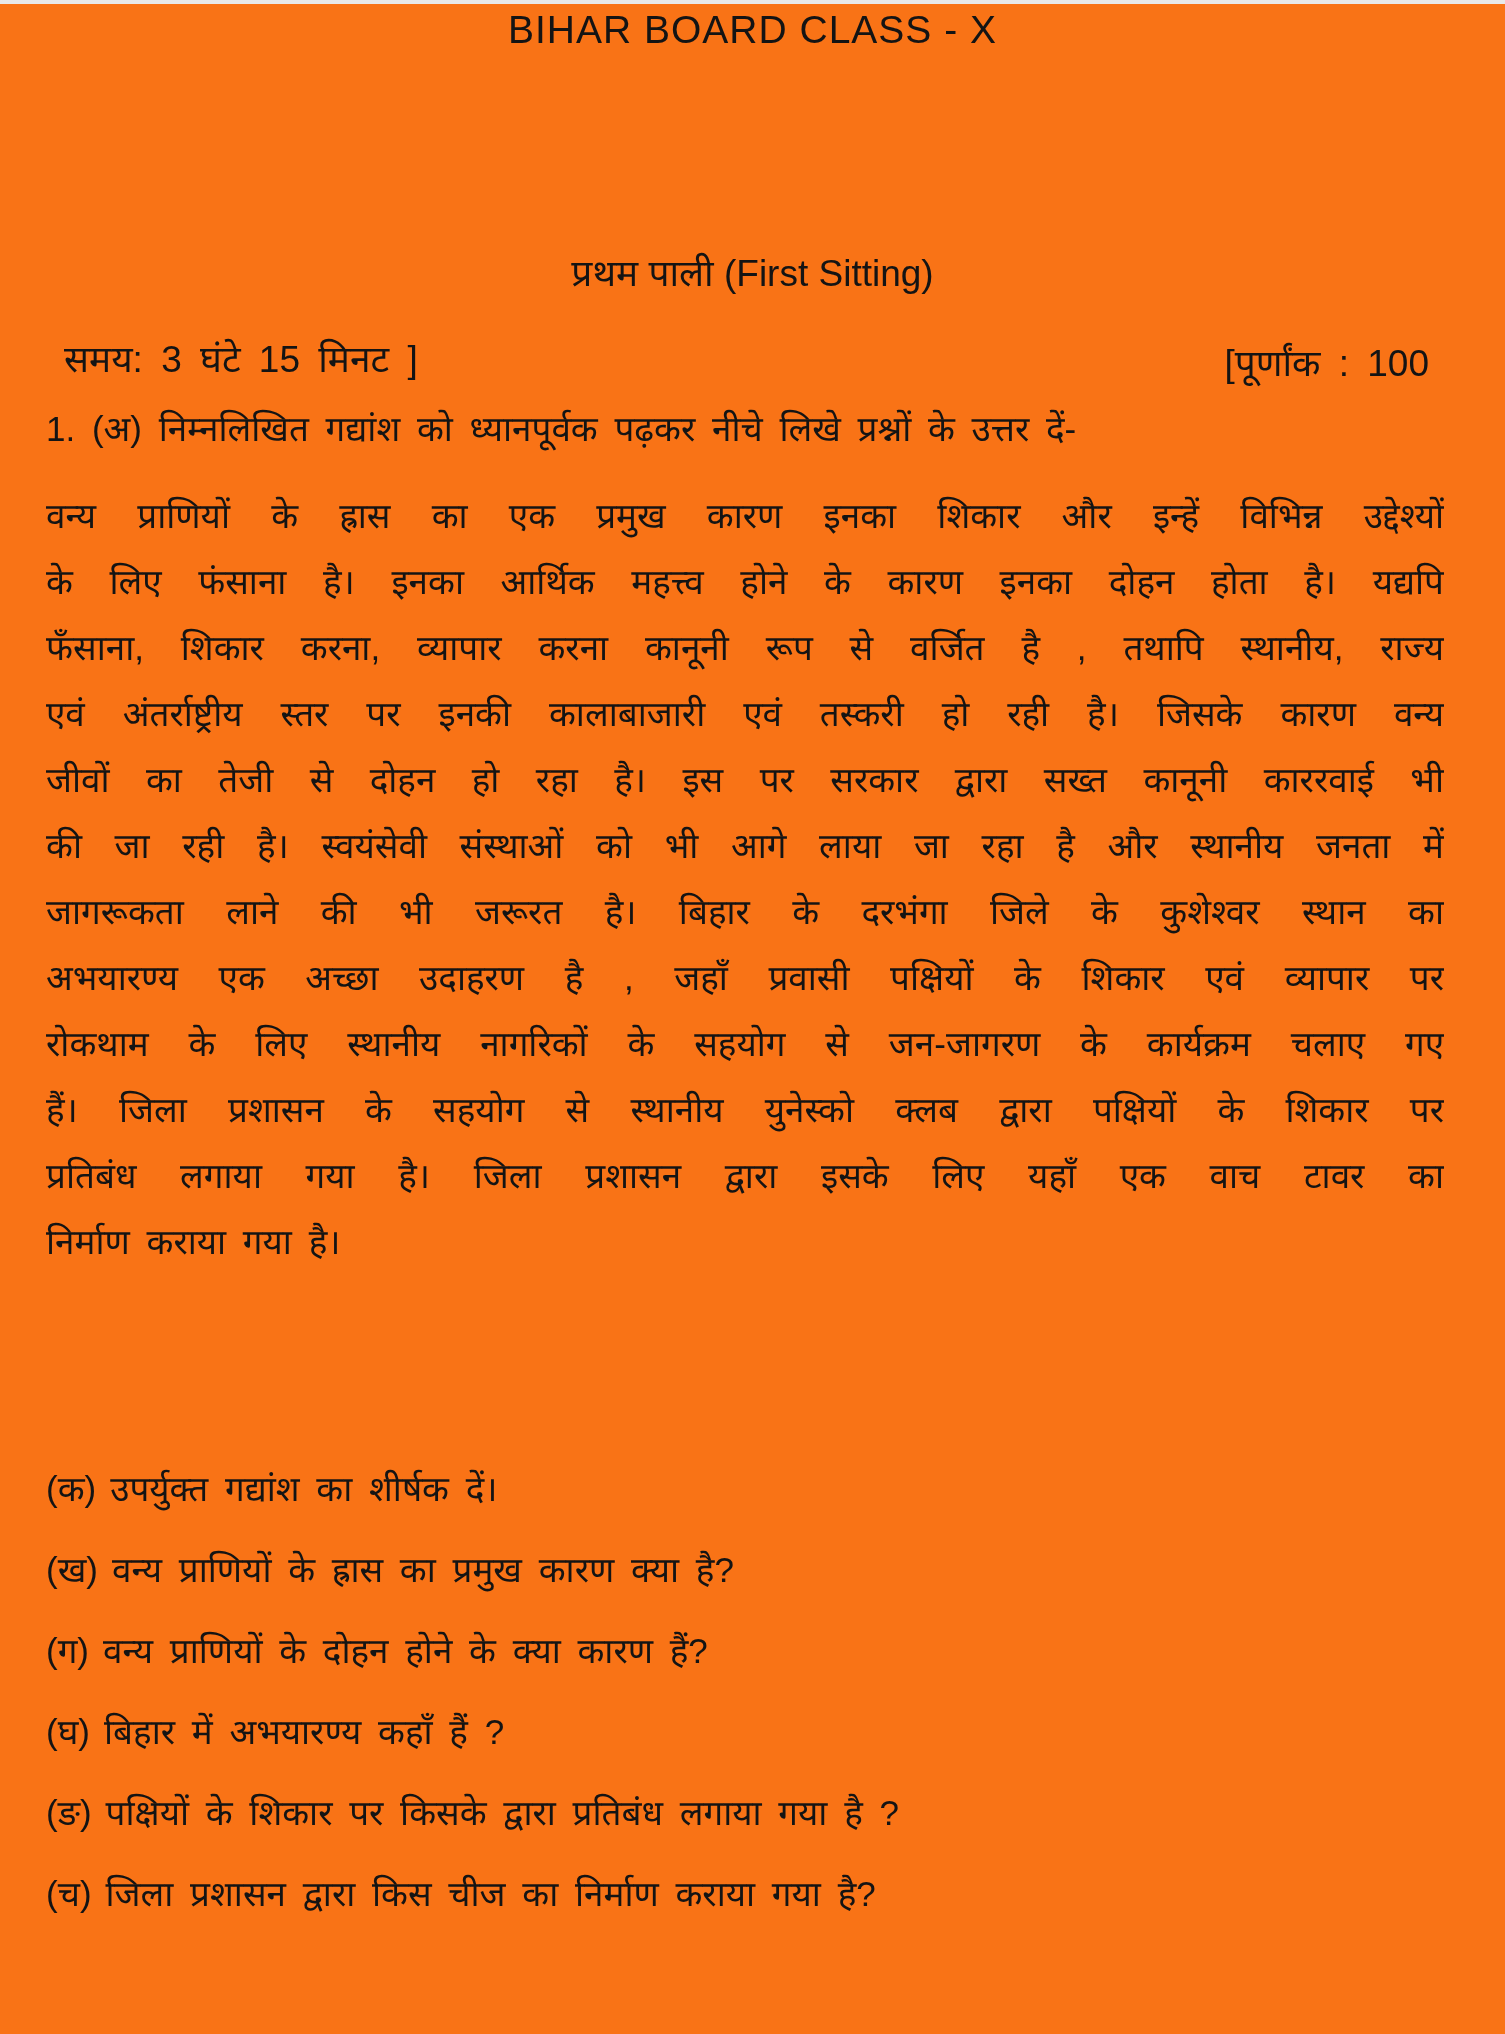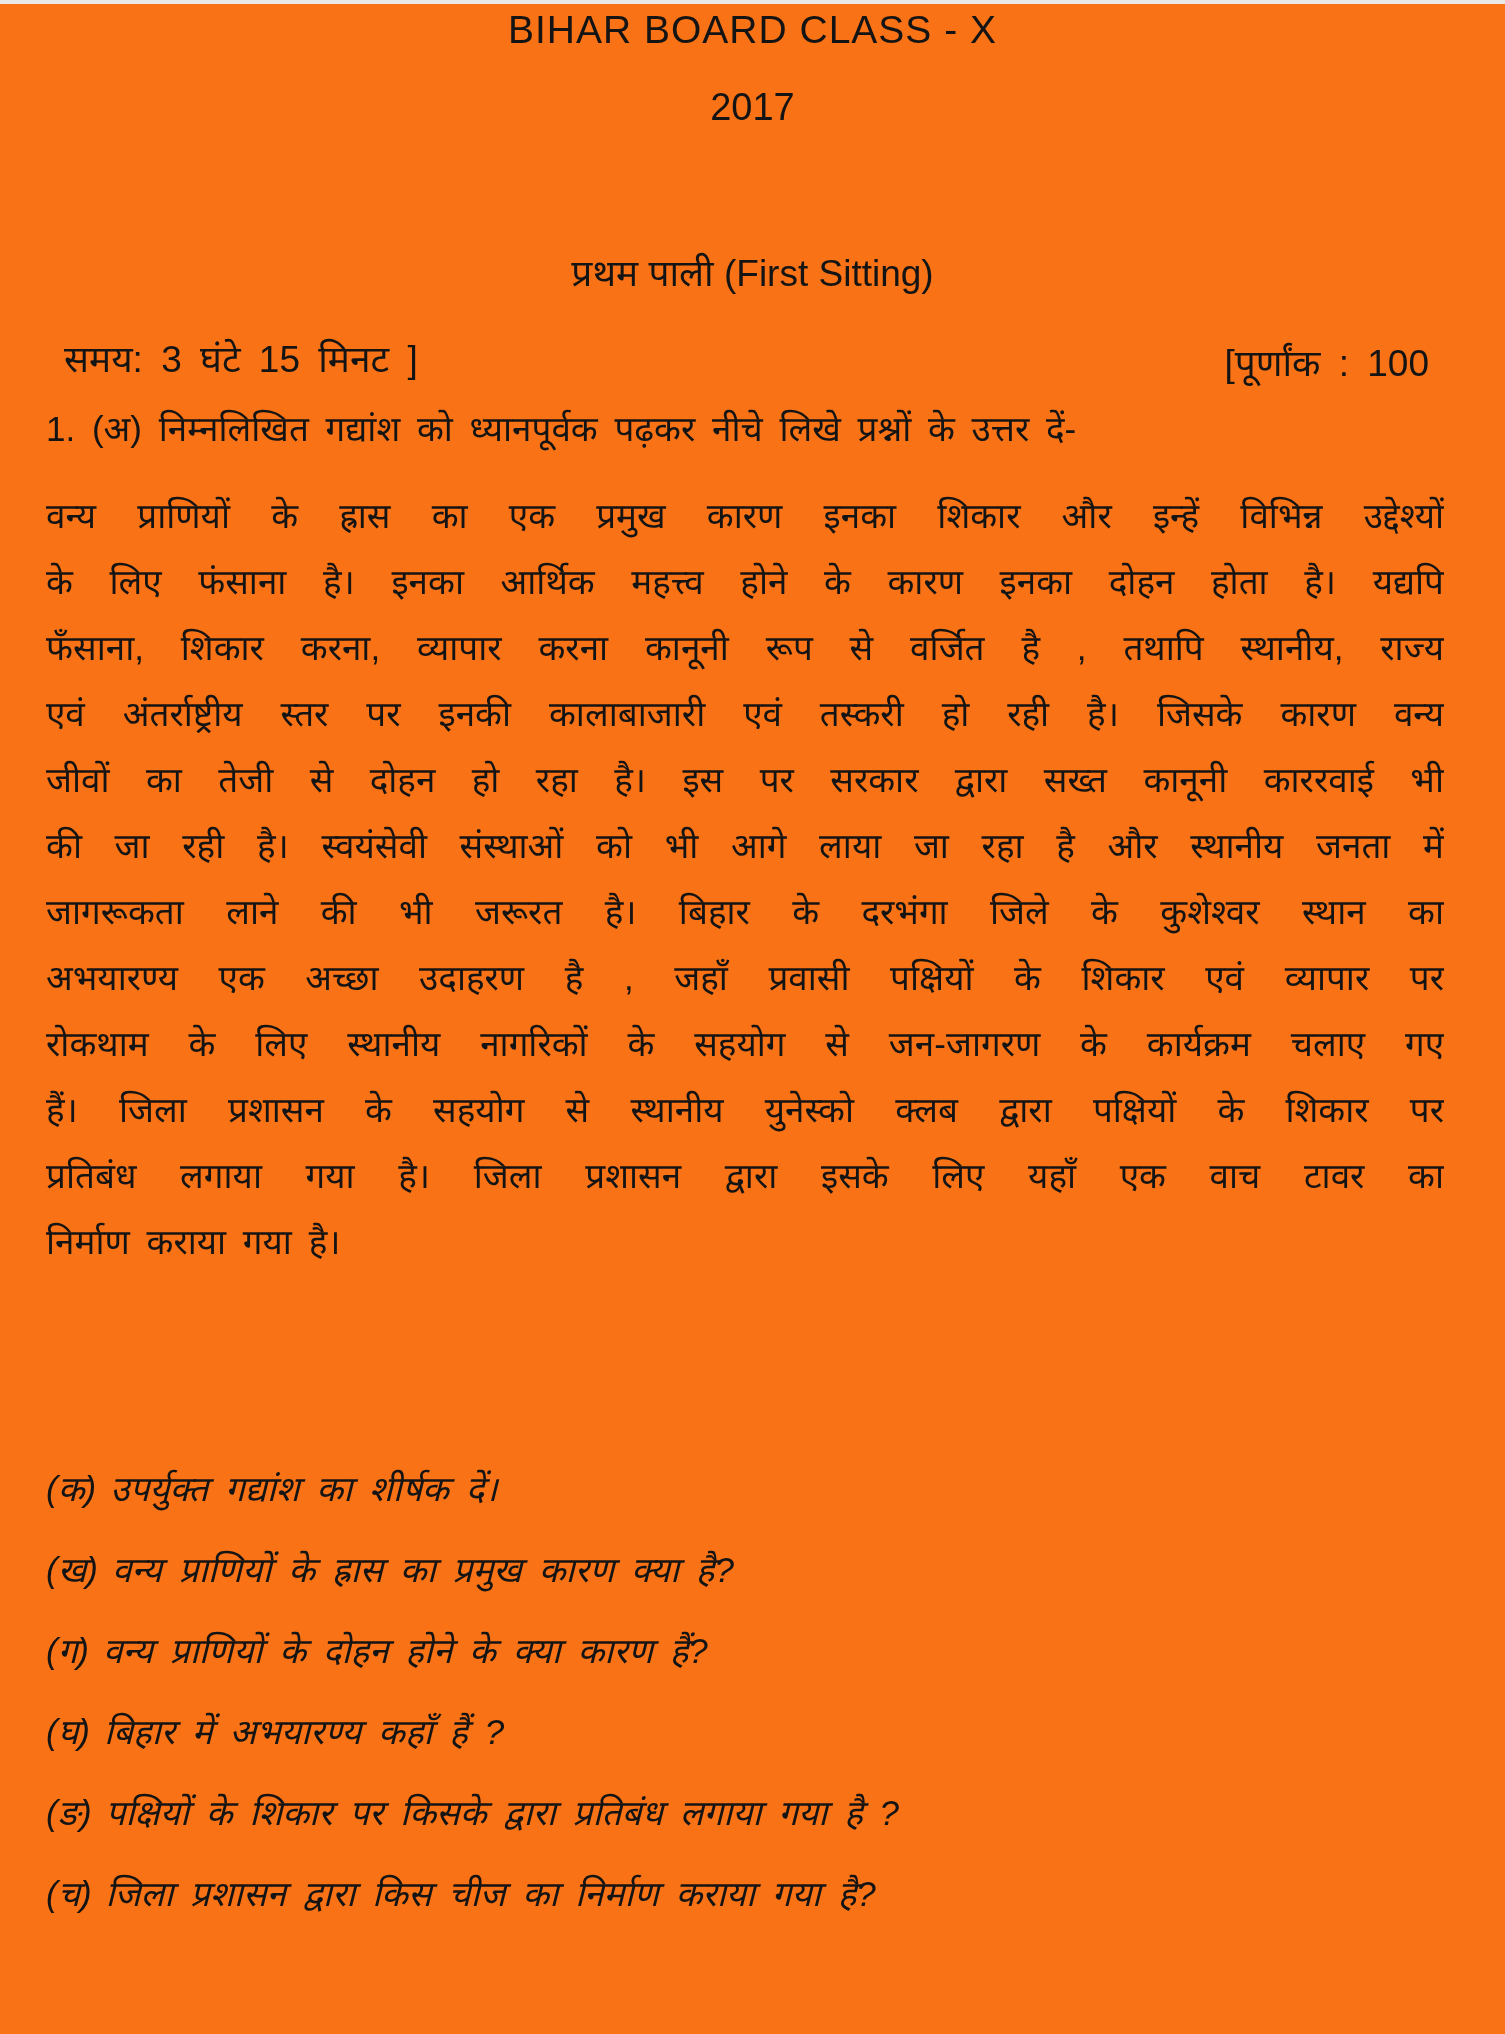--- a/index.html
+++ b/index.html
@@ -75,31 +75,29 @@
     font-size: 35px;
     white-space: nowrap;
     word-spacing: 7px;
   }
   .question {
     position: absolute;
     left: 46px;
     font-size: 35px;
     white-space: nowrap;
     word-spacing: 7px;
-    font-style: italic;
   }
   .q-label { margin-right: 14px; }
 </style>
 </head>
 <body>
 
 <div class="page">
 
   <div class="center-line board">BIHAR BOARD CLASS - X</div>
-  <div class="center-line year">2017</div>
   <div class="center-line sitting">प्रथम पाली (First Sitting)</div>
 
   <div class="meta-time">समय: 3 घंटे 15 मिनट ]</div>
   <div class="meta-marks">[पूर्णांक : 100</div>
 
   <div class="intro">1. (अ) निम्नलिखित गद्यांश को ध्यानपूर्वक पढ़कर नीचे लिखे प्रश्नों के उत्तर दें-</div>
 
   <div>
     <div class="pline" style="top:488px">वन्य प्राणियों के ह्रास का एक प्रमुख कारण इनका शिकार और इन्हें विभिन्न उद्देश्यों</div>
     <div class="pline" style="top:554px">के लिए फंसाना है। इनका आर्थिक महत्त्व होने के कारण इनका दोहन होता है। यद्यपि</div>

